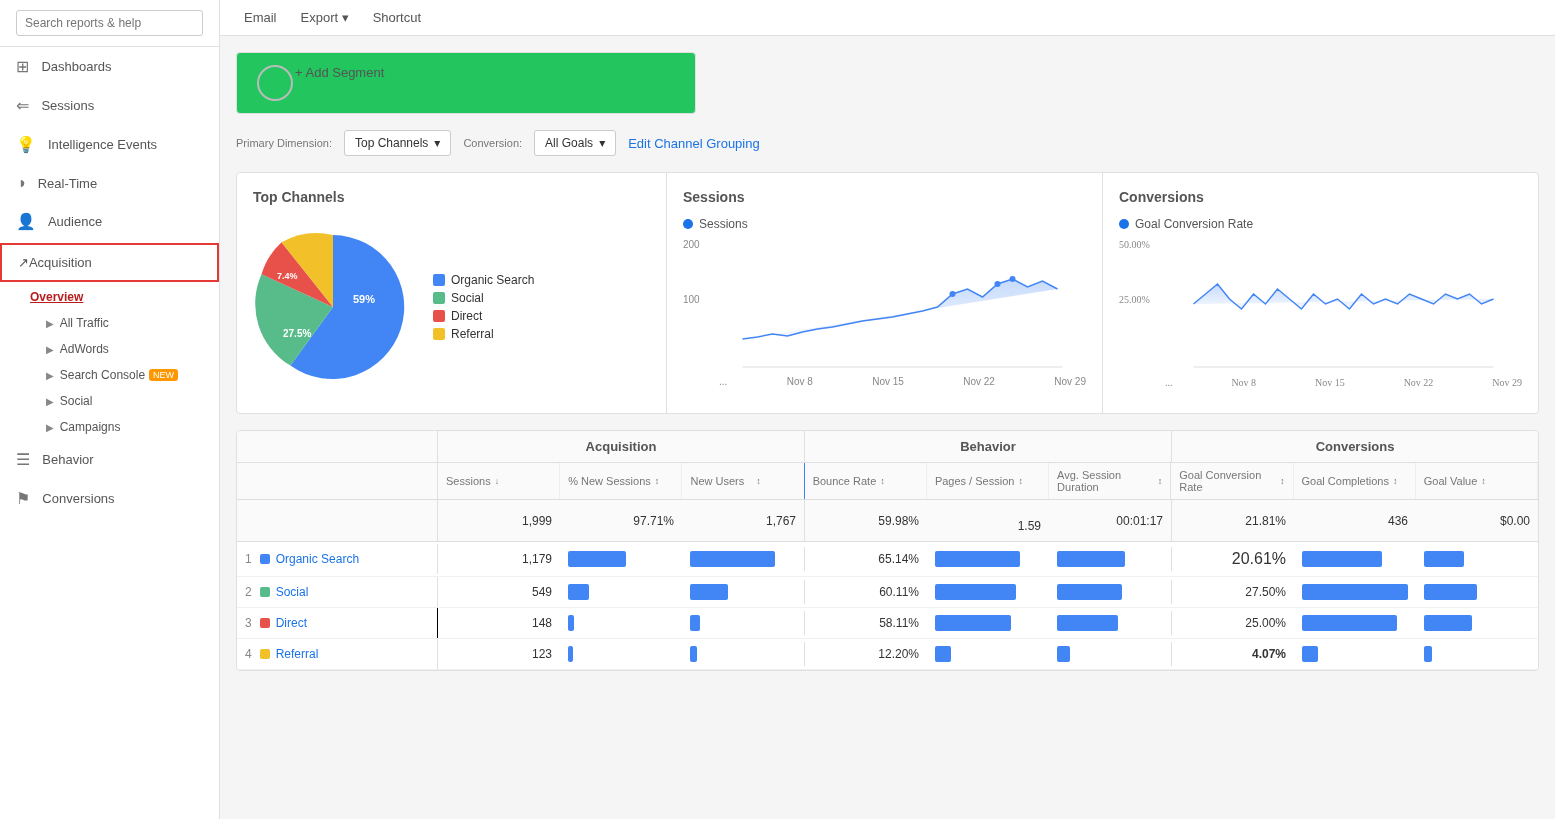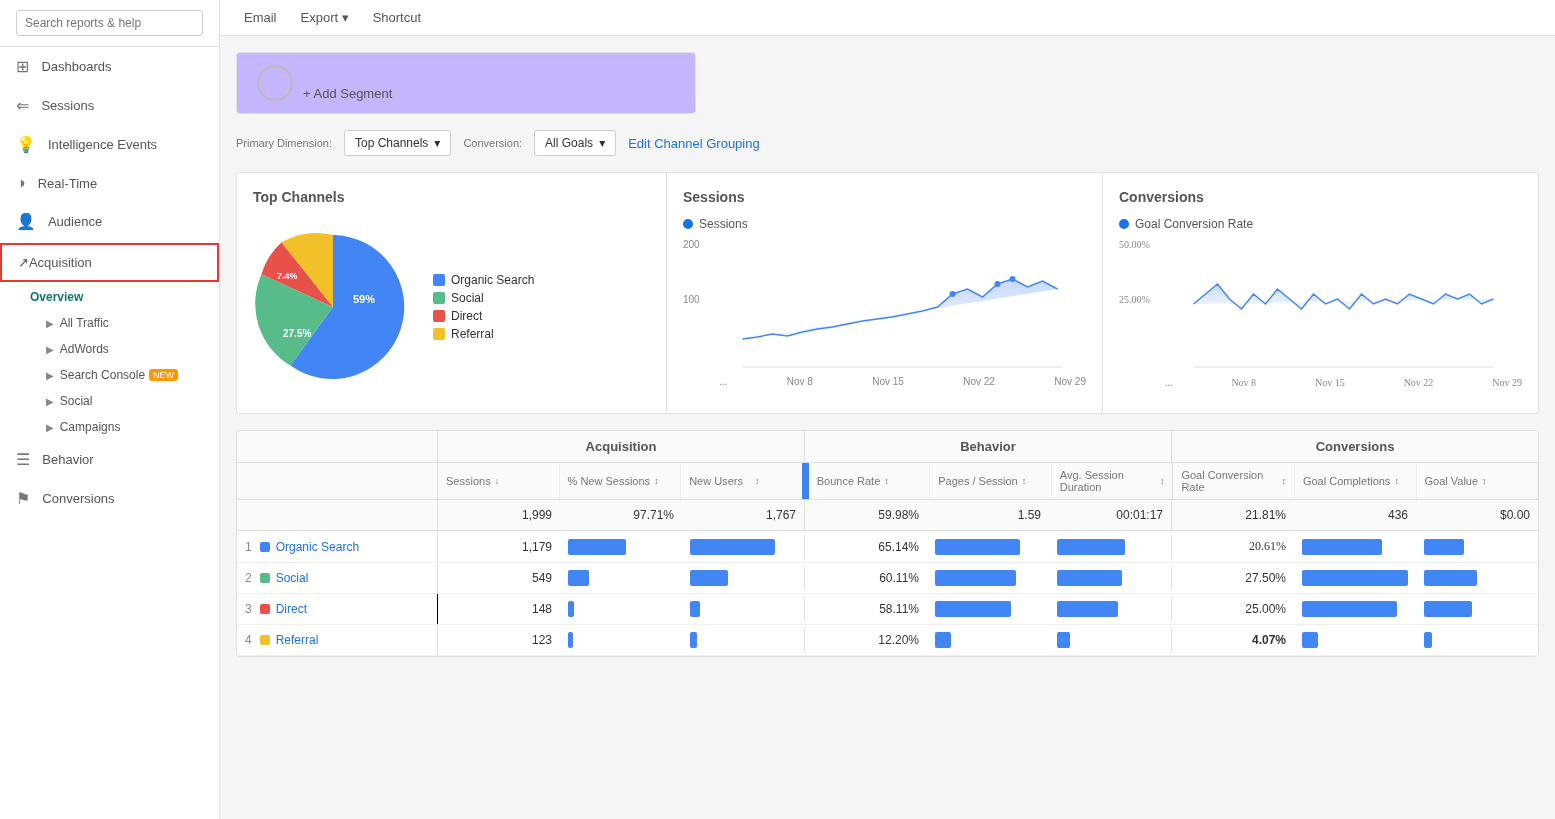--- a/index.html
+++ b/index.html
@@ -9,39 +9,39 @@
     #sidebar { width: 220px; background: #fff; border-right: 1px solid #e0e0e0; display: flex; flex-direction: column; overflow-y: auto; flex-shrink: 0; }
     .search-box { padding: 10px 16px; border-bottom: 1px solid #e0e0e0; }
     .search-box input { width: 100%; border: 1px solid #ccc; border-radius: 3px; padding: 5px 8px; font-size: 12px; color: #777; }
     .nav-item { display: flex; align-items: center; padding: 10px 16px; cursor: pointer; color: #555; font-size: 13px; }
     .nav-item .nav-icon { margin-right: 12px; font-size: 16px; color: #777; }
     .nav-label { font-size: 13px; }
     .nav-section-header { display: flex; align-items: center; padding: 10px 16px; cursor: pointer; color: #555; font-size: 13px; border: 2px solid #e53935; }
     .sub-nav { padding-left: 30px; }
     .sub-nav-item { padding: 6px 16px; cursor: pointer; color: #555; font-size: 12px; display: flex; align-items: center; }
     .sub-nav-item .arrow { margin-right: 6px; font-size: 10px; color: #888; }
-    .sub-nav-item.active { color: #0f766e; font-weight: bold; padding-left: 0; }
+    .sub-nav-item.active { color: #b91c1c; font-weight: bold; padding-left: 0; text-decoration: underline; }
     .badge-new { background: #ff9800; color: #fff; font-size: 9px; padding: 1px 4px; border-radius: 3px; margin-left: 4px; }
 
     
     #main { flex: 1; display: flex; flex-direction: column; overflow: hidden; }
     .top-bar { background: #fff; border-bottom: 1px solid #e0e0e0; padding: 6px 16px; display: flex; align-items: center; gap: 16px; font-size: 13px; }
     .top-bar-btn { cursor: pointer; color: #555; padding: 4px 8px; }
     .export-btn { display: flex; align-items: center; gap: 4px; cursor: pointer; color: #555; }
 
     .content { flex: 1; overflow-y: auto; padding: 16px; }
 
     
     .segment-bar { display: flex; gap: 16px; margin-bottom: 16px; }
     .segment-card { background: #fff; border: 1px solid #e0e0e0; border-radius: 4px; padding: 12px 20px; display: flex; align-items: center; gap: 12px; flex: 1; max-width: 460px; }
     .segment-circle { width: 36px; height: 36px; border-radius: 50%; border: 4px solid #1a73e8; display: flex; align-items: center; justify-content: center; }
     .segment-circle-empty { width: 36px; height: 36px; border-radius: 50%; border: 2px solid #bbb; display: flex; align-items: center; justify-content: center; }
     .segment-title { font-size: 14px; font-weight: bold; color: #333; }
     .segment-subtitle { font-size: 11px; color: #777; }
-    .add-segment { display: flex; align-items: flex-end; gap: 10px; background: #c4b5fd; border: 1px solid #e0e0e0; border-radius: 4px; padding: 12px 20px; flex: 1; max-width: 460px; cursor: pointer; color: #555; }
+    .add-segment { display: flex; align-items: flex-start; gap: 2px; background: #22c55e; border: 1px solid #e0e0e0; border-radius: 4px; padding: 12px 20px; flex: 1; max-width: 460px; cursor: pointer; color: #555; }
 
     
     .dimension-bar { display: flex; align-items: center; gap: 12px; margin-bottom: 16px; }
     .dim-label { font-size: 11px; color: #777; }
     .dropdown-btn { border: 1px solid #ccc; background: #fff; border-radius: 3px; padding: 5px 10px; font-size: 12px; cursor: pointer; display: flex; align-items: center; gap: 6px; color: #333; }
     .edit-link { color: #1a73e8; font-size: 13px; cursor: pointer; text-decoration: none; }
 
     
     .charts-row { display: flex; gap: 0; margin-bottom: 16px; background: #fff; border: 1px solid #e0e0e0; border-radius: 4px; }
     .chart-panel { flex: 1; padding: 16px; border-right: 1px solid #e0e0e0; }
@@ -283,21 +283,21 @@
       <div style="display:flex; background:#fafafa; border-bottom:1px solid #ddd;">
         <div style="width:200px; flex-shrink:0; padding:6px 8px; font-size:11px; color:#777;"></div>
         <div class="col-header" style="flex:1; border-left:1px solid #e0e0e0;">
           <span>Sessions</span>
           <span style="font-size:9px;">↓</span>
         </div>
         <div class="col-header" style="flex:1;">
           <span>% New Sessions</span>
           <span style="font-size:9px;">↕</span>
         </div>
-        <div class="col-header" style="flex:1; border-right:7px solid #3b82f6;gap:12px;">
+        <div class="col-header" style="flex:1; border-right:1px solid #3b82f6;gap:12px;">
           <span>New Users</span>
           <span style="font-size:9px;">↕</span>
         </div>
         <div class="col-header" style="flex:1;">
           <span>Bounce Rate</span>
           <span style="font-size:9px;">↕</span>
         </div>
         <div class="col-header" style="flex:1;text-align:right;">
           <span>Pages / Session</span>
           <span style="font-size:9px;">↕</span>
@@ -319,21 +319,21 @@
           <span style="font-size:9px;">↕</span>
         </div>
       </div>
 
       <div style="display:flex; border-bottom:1px solid #ddd; background:#fafafa;">
         <div style="width:200px; flex-shrink:0; padding:8px 8px; font-size:11px; color:#777;"></div>
         <div class="data-cell" style="flex:1; border-left:1px solid #e0e0e0; justify-content:flex-end;">1,999</div>
         <div class="data-cell" style="flex:1; justify-content:flex-end;">97.71%</div>
         <div class="data-cell" style="flex:1; justify-content:flex-end; border-right:1px solid #e0e0e0;">1,767</div>
         <div class="data-cell" style="flex:1; justify-content:flex-end;">59.98%</div>
-        <div class="data-cell" style="flex:1; justify-content:flex-end;">1.59</div>
+        <div class="data-cell" style="flex:1; justify-content:flex-end;margin-top:11px;">1.59</div>
         <div class="data-cell" style="flex:1; justify-content:flex-end; border-right:1px solid #e0e0e0;">00:01:17</div>
         <div class="data-cell" style="flex:1; justify-content:flex-end;">21.81%</div>
         <div class="data-cell" style="flex:1; justify-content:flex-end;">436</div>
         <div class="data-cell" style="flex:1; justify-content:flex-end;">$0.00</div>
       </div>
 
       <div id="table-rows">
           <div style="display: flex; border-bottom: 1px solid rgb(240, 240, 240); align-items: center;">
     <div style="width:200px; flex-shrink:0; padding:8px 8px; display:flex; align-items:center; font-size:12px;">
       <span style="color:#888; margin-right:8px;">1</span>
@@ -347,21 +347,21 @@
     <div style="flex:1; padding:4px 8px; border-right:1px solid #e0e0e0;">
       <div style="height:16px;background:#4285f4;border-radius:2px;width:80%;"></div>
     </div>
     <div style="flex:1; padding:8px; text-align:right; font-size:12px;">65.14%</div>
     <div style="flex:1; padding:4px 8px;">
       <div style="height:16px;background:#4285f4;border-radius:2px;width:80%;"></div>
     </div>
     <div style="flex:1; padding:4px 8px; border-right:1px solid #e0e0e0;">
       <div style="height:16px;background:#4285f4;border-radius:2px;width:64%;"></div>
     </div>
-    <div style="flex:1; padding:8px; text-align:right; font-size:12px;font-family:Liberation Serif, serif;">20.61%</div>
+    <div style="flex:1; padding:8px; text-align:right; font-size:16px;">20.61%</div>
     <div style="flex:1; padding:4px 8px;">
       <div style="height:16px;background:#4285f4;border-radius:2px;width:75%;"></div>
     </div>
     <div style="flex:1; padding:4px 8px;">
       <div style="height:16px;background:#4285f4;border-radius:2px;width:38%;"></div>
     </div>
   </div>
           <div style="display: flex; border-bottom: 1px solid rgb(240, 240, 240); align-items: center;">
     <div style="width:200px; flex-shrink:0; padding:8px 8px; display:flex; align-items:center; font-size:12px;">
       <span style="color:#888; margin-right:8px;">2</span>

